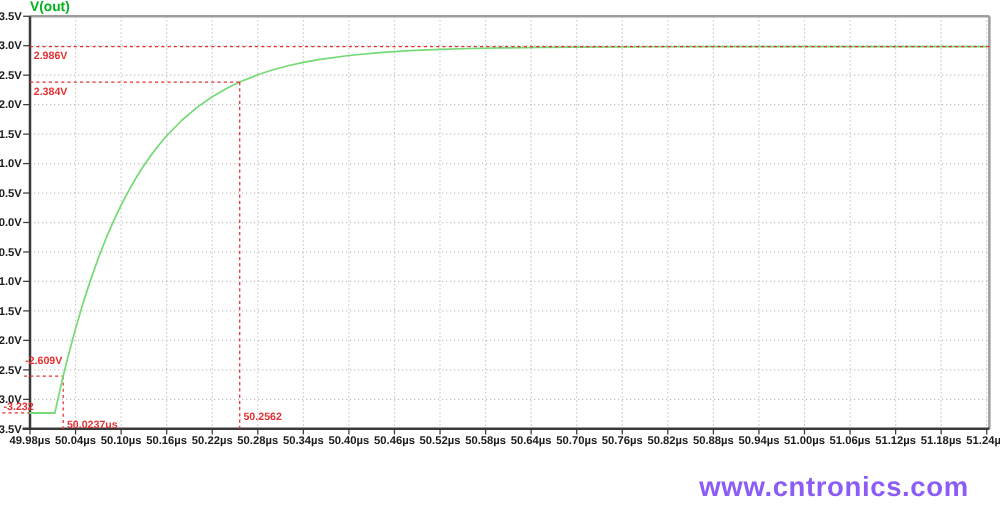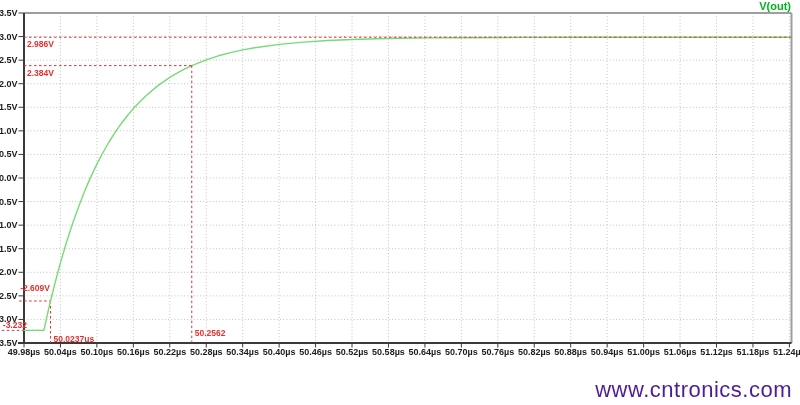--- a/index.html
+++ b/index.html
@@ -1,22 +1,22 @@
 <!DOCTYPE html>
 <html><head>
 <meta charset="utf-8">
 <style>
   html,body{margin:0;padding:0;background:#ffffff;}
   #stage{position:relative;width:800px;height:405px;background:#ffffff;overflow:hidden;
          font-family:"Liberation Sans",sans-serif;}
-  #plot-title{position:absolute;left:24px;top:0px;width:767px;text-align:right;
+  #plot-title{position:absolute;left:24px;top:0px;width:767px;text-align:left;
               font-size:11px;font-weight:bold;color:#00b41c;line-height:13px;}
   #plot-svg{position:absolute;left:0;top:0;}
-  #watermark{position:absolute;right:8px;bottom:2px;font-size:22px;color:#4c1d95;
-             font-weight:400;letter-spacing:0.5px;}
+  #watermark{position:absolute;right:25px;bottom:2px;font-size:22px;color:#8b5cf6;
+             font-weight:700;letter-spacing:0.5px;}
 </style>
 </head>
 <body>
 
 <div id="stage">
   <div id="plot-title">V(out)</div>
   <svg id="plot-svg" width="800" height="405" viewBox="0 0 800 405">
       <line x1="60.44761904762028" y1="13" x2="60.44761904762028" y2="343" stroke="#c2c2c2" stroke-width="1" stroke-dasharray="1 2.2"></line>
       <line x1="96.89523809523624" y1="13" x2="96.89523809523624" y2="343" stroke="#c2c2c2" stroke-width="1" stroke-dasharray="1 2.2"></line>
       <line x1="133.34285714285653" y1="13" x2="133.34285714285653" y2="343" stroke="#c2c2c2" stroke-width="1" stroke-dasharray="1 2.2"></line>

